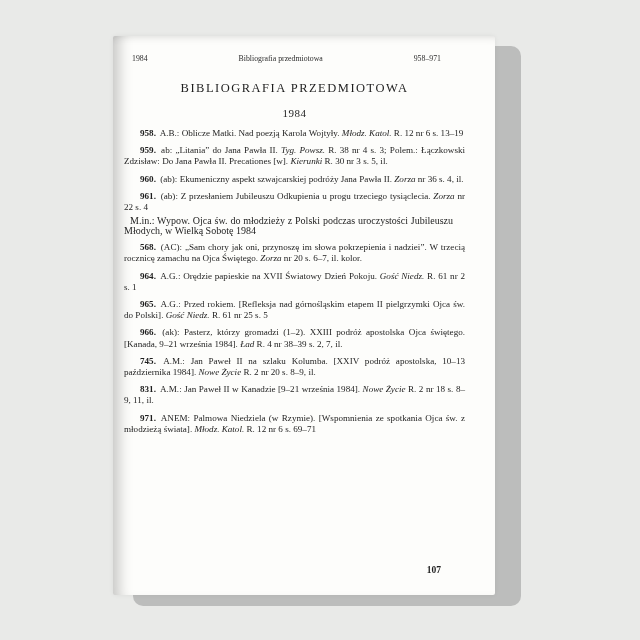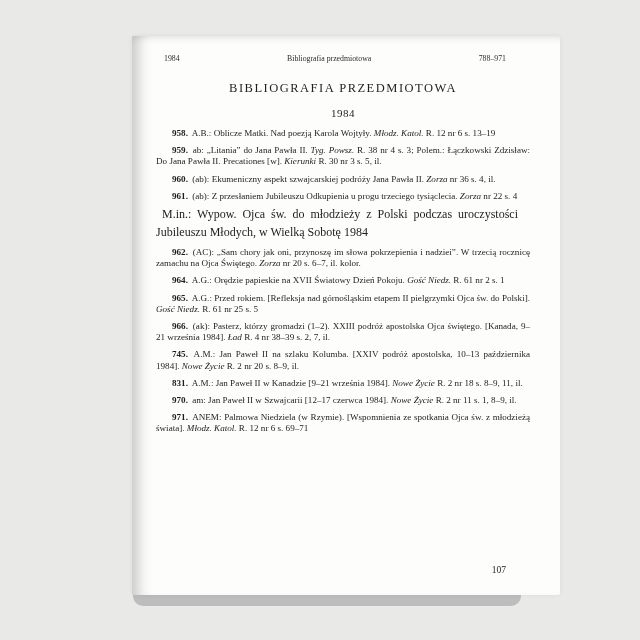--- a/index.html
+++ b/index.html
@@ -20,33 +20,32 @@
     position: absolute;
     left: 133px;
     top: 46px;
     width: 388px;
     height: 560px;
     background: var(--board, #bcbdbc);
     border-radius: 10px;
   }
   .paper {
     position: absolute;
-    left: 132px;
+    left: 113px;
     top: 36px;
-    width: 415px;
+    width: 382px;
     height: 559px;
     background: var(--paper, #fdfdfb);
     border-radius: 2px;
     box-shadow:
       inset 16px 0 14px -10px rgba(0,0,0,0.22),
       inset 0 9px 9px -8px rgba(0,0,0,0.12),
       0 0 5px rgba(0,0,0,0.06);
     color: var(--text, #1f1f1f);
     overflow: hidden;
-    padding-left: 13px;
   }
   .content {
     padding: 18px 30px 0 11px;
   }
   .running-head {
     display: flex;
     justify-content: space-between;
     align-items: baseline;
     padding: 0 24px 0 8px;
     font-size: 7.8px;
@@ -81,59 +80,59 @@
   }
   .entry:first-child {
     margin-top: 0;
   }
   .entry-num {
     font-weight: bold;
     margin-right: 2px;
   }
   .entry-note {
     margin: 3px 12px 0 0;
-    font-size: 12px;
-    line-height: 18px;
+    font-size: 10px;
+    line-height: 10px;
     text-indent: 6px;
     text-align: justify;
   }
   .folio {
     position: absolute;
     right: 54px;
     bottom: 19px;
     font-size: 9.5px;
     line-height: 11px;
+    font-weight: bold;
   }
   i { font-style: italic; }
 </style>
 </head>
 <body>
 
 <div class="stage">
   <div class="board"></div>
   <div class="paper">
     <div class="content">
       <div class="running-head">
         <span>1984</span>
         <span>Bibliografia przedmiotowa</span>
-        <span>788–971</span>
+        <span>958–971</span>
       </div>
       <div class="main-title">BIBLIOGRAFIA PRZEDMIOTOWA</div>
       <div class="year-heading">1984</div>
       <div class="entries">
           <p class="entry"><b class="entry-num">958.</b><span> A.B.: Oblicze Matki. Nad poezją Karola Wojtyły. </span><i>Młodz. Katol.</i><span> R. 12 nr 6 s. 13–19</span></p>
           <p class="entry"><b class="entry-num">959.</b><span> ab: „Litania” do Jana Pawła II. </span><i>Tyg. Powsz.</i><span> R. 38 nr 4 s. 3; Polem.: Łączkowski Zdzisław: Do Jana Pawła II. Precationes [w]. </span><i>Kierunki</i><span> R. 30 nr 3 s. 5, il.</span></p>
           <p class="entry"><b class="entry-num">960.</b><span> (ab): Ekumeniczny aspekt szwajcarskiej podróży Jana Pawła II. </span><i>Zorza</i><span> nr 36 s. 4, il.</span></p>
           <p class="entry"><b class="entry-num">961.</b><span> (ab): Z przesłaniem Jubileuszu Odkupienia u progu trzeciego tysiąclecia. </span><i>Zorza</i><span> nr 22 s. 4</span></p>
           <p class="entry-note">M.in.: Wypow. Ojca św. do młodzieży z Polski podczas uroczystości Jubileuszu Młodych, w Wielką Sobotę 1984</p>
-          <p class="entry"><b class="entry-num">962.</b><span> (AC): „Sam chory jak oni, przynoszę im słowa pokrzepienia i nadziei”. W trzecią rocznicę zamachu na Ojca Świętego. </span><i>Zorza</i><span> nr 20 s. 6–7, il. kolor.</span></p>
+          <p class="entry"><b class="entry-num">568.</b><span> (AC): „Sam chory jak oni, przynoszę im słowa pokrzepienia i nadziei”. W trzecią rocznicę zamachu na Ojca Świętego. </span><i>Zorza</i><span> nr 20 s. 6–7, il. kolor.</span></p>
           <p class="entry"><b class="entry-num">964.</b><span> A.G.: Orędzie papieskie na XVII Światowy Dzień Pokoju. </span><i>Gość Niedz.</i><span> R. 61 nr 2 s. 1</span></p>
           <p class="entry"><b class="entry-num">965.</b><span> A.G.: Przed rokiem. [Refleksja nad górnośląskim etapem II pielgrzymki Ojca św. do Polski]. </span><i>Gość Niedz.</i><span> R. 61 nr 25 s. 5</span></p>
           <p class="entry"><b class="entry-num">966.</b><span> (ak): Pasterz, którzy gromadzi (1–2). XXIII podróż apostolska Ojca świętego. [Kanada, 9–21 września 1984]. </span><i>Ład</i><span> R. 4 nr 38–39 s. 2, 7, il.</span></p>
           <p class="entry"><b class="entry-num">745.</b><span> A.M.: Jan Paweł II na szlaku Kolumba. [XXIV podróż apostolska, 10–13 października 1984]. </span><i>Nowe Życie</i><span> R. 2 nr 20 s. 8–9, il.</span></p>
           <p class="entry"><b class="entry-num">831.</b><span> A.M.: Jan Paweł II w Kanadzie [9–21 września 1984]. </span><i>Nowe Życie</i><span> R. 2 nr 18 s. 8–9, 11, il.</span></p>
-          <p class="entry"><b class="entry-num">970.</b><span> am: Jan Paweł II w Szwajcarii [12–17 czerwca 1984]. </span><i>Nowe Życie</i><span> R. 2 nr 11 s. 1, 8–9, il.</span></p>
           <p class="entry"><b class="entry-num">971.</b><span> ANEM: Palmowa Niedziela (w Rzymie). [Wspomnienia ze spotkania Ojca św. z młodzieżą świata]. </span><i>Młodz. Katol.</i><span> R. 12 nr 6 s. 69–71</span></p>
         </div>
     </div>
     <div class="folio">107</div>
   </div>
 </div>
 
 </body></html>

